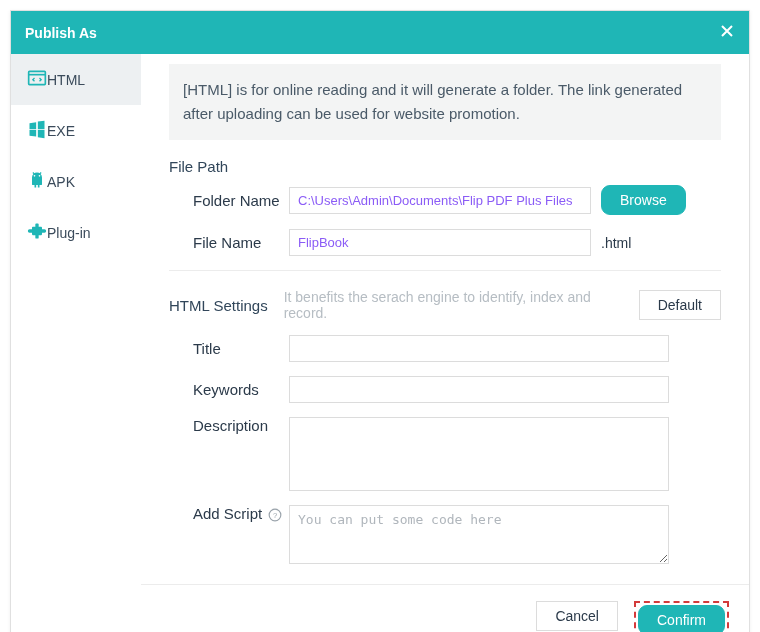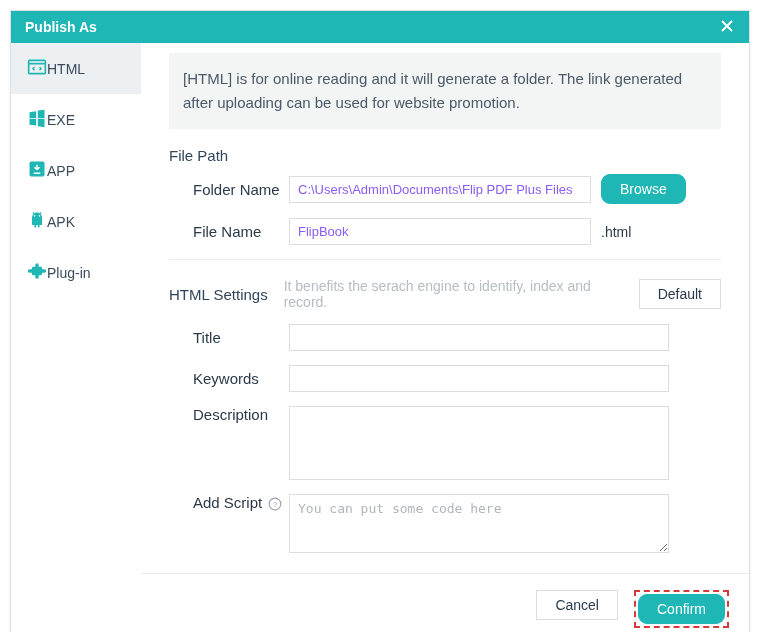--- a/index.html
+++ b/index.html
@@ -13,21 +13,21 @@
   }
   .dialog {
     width: 740px;
     border: 1px solid #e0e0e0;
     box-shadow: 0 1px 4px rgba(0,0,0,0.06);
     overflow: hidden;
   }
   .titlebar {
     background: #1fb6b6;
     color: #fff;
-    height: 32px;
+    height: 43px;
     display: flex;
     align-items: center;
     justify-content: space-between;
     padding: 0 14px;
     font-weight: 600;
   }
   .titlebar .close-icon {
     cursor: pointer;
   }
   .body {
@@ -172,29 +172,20 @@
 
       <div class="sidebar-item">
         <span class="icon">
           <svg viewBox="0 0 24 24">
               <path d="M3 5l8-1v8H3V5zM13 3l8-1v10h-8V3zM3 13h8v8l-8-1v-7zM13 13h8v10l-8-1v-9z" fill="#1fb6b6"></path>
             </svg>
         </span>
         <span>EXE</span>
       </div>
 
-      <div class="sidebar-item">
-        <span class="icon">
-          <svg viewBox="0 0 24 24">
-              <rect x="3" y="3" width="18" height="18" rx="2" fill="#1fb6b6"></rect>
-              <path d="M12 7v6m0 0l-3-3m3 3l3-3M8 17h8" stroke="#fff" stroke-width="1.8" fill="none"></path>
-            </svg>
-        </span>
-        <span>APP</span>
-      </div>
 
       <div class="sidebar-item">
         <span class="icon">
           <svg viewBox="0 0 24 24">
               <path d="M6 9a6 6 0 0112 0v8a1 1 0 01-1 1h-2v3h-2v-3h-2v3h-2v-3H7a1 1 0 01-1-1V9z" fill="#1fb6b6"></path>
               <circle cx="9" cy="7" r="1" fill="#fff"></circle>
               <circle cx="15" cy="7" r="1" fill="#fff"></circle>
               <path d="M7 3l2 2M17 3l-2 2" stroke="#1fb6b6" stroke-width="1.5"></path>
             </svg>
         </span>

